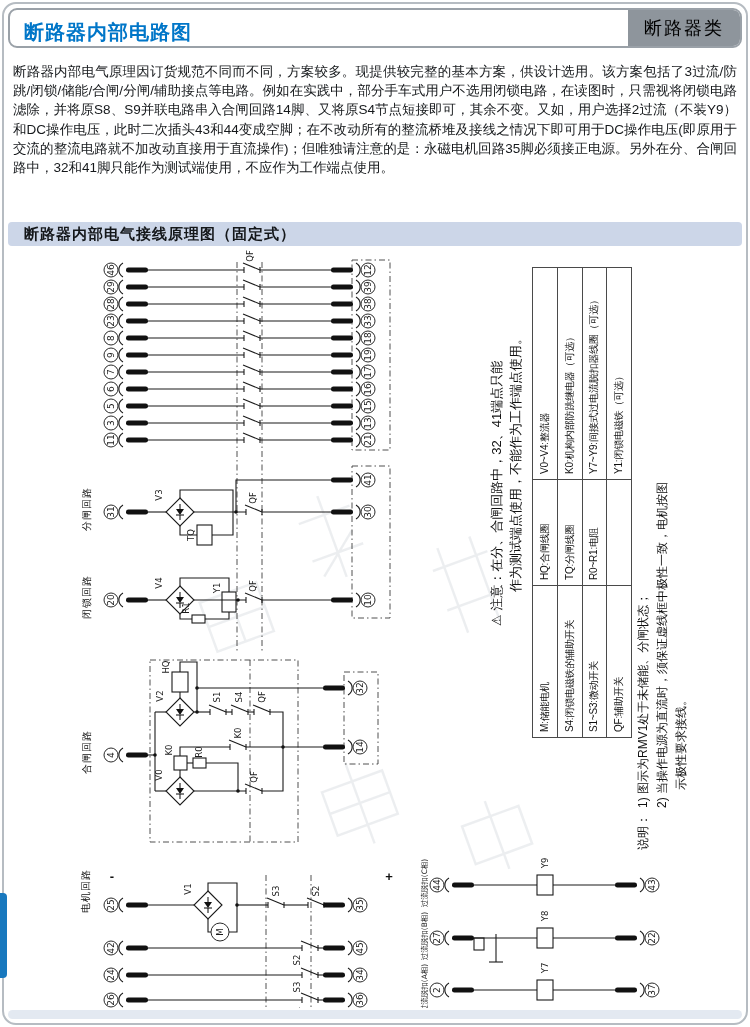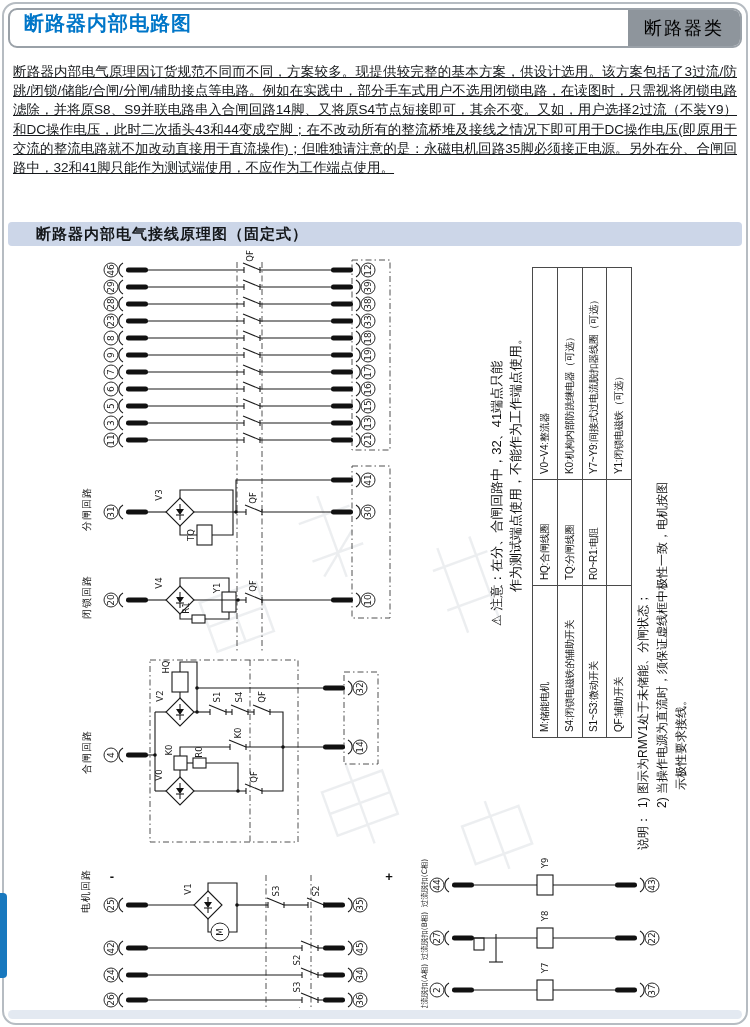--- a/index.html
+++ b/index.html
@@ -1,31 +1,31 @@
 <!DOCTYPE html>
 <html><head>
 <meta charset="utf-8">
 <style>
   html,body{margin:0;padding:0;background:#fff;}
   .page{position:relative;width:750px;height:1027px;background:#fff;overflow:hidden;
         font-family:"Liberation Sans","DejaVu Sans",sans-serif;}
   .page-border{position:absolute;inset:2px;border:2px solid #b6bcc2;border-radius:14px;pointer-events:none;}
   
   .hdr{position:absolute;left:8px;top:8px;right:8px;height:36px;border:2px solid #9aa1a8;
-       border-radius:9px;background:#fff;display:flex;align-items:flex-start;overflow:hidden;}
+       border-radius:9px;background:#fff;display:flex;align-items:flex-end;overflow:hidden;}
   .hdr-title{flex:1;padding-left:14px;font-size:20px;font-weight:bold;color:#0076c8;letter-spacing:1px;}
   .hdr-badge{width:112px;height:100%;background:#8e959c;color:#000000;font-size:18px;
              display:flex;align-items:center;justify-content:center;letter-spacing:2px;}
   
   .intro{position:absolute;left:13px;right:13px;top:62px;font-size:13.5px;line-height:19.2px;
-         color:#15181b;text-align:justify;text-decoration:underline;}
+         color:#15181b;text-align:justify;}
   
   .secbar{position:absolute;left:8px;right:8px;top:222px;height:24px;background:#ccd6e8;
           border-radius:4px;display:flex;align-items:center;}
-  .secbar span{padding-left:28px;font-size:15px;font-weight:bold;color:#14171a;letter-spacing:1px;}
+  .secbar span{padding-left:16px;font-size:15px;font-weight:bold;color:#14171a;letter-spacing:1px;}
   
   .diagram{position:absolute;left:0;top:248px;width:750px;height:760px;}
   .diagram svg{position:absolute;left:0;top:0;}
   .wire{stroke:#1a1a1a;stroke-width:1.1;fill:none;}
   .dash{stroke:#3c3c3c;stroke-width:0.9;fill:none;stroke-dasharray:6 3 1.5 3;}
   .comp{fill:#fff;stroke:#1a1a1a;stroke-width:1.1;}
   .tc{fill:#fff;stroke:#2a2a2a;stroke-width:1;}
   .tn{font-size:9px;fill:#1a1a1a;text-anchor:middle;font-family:"DejaVu Sans",sans-serif;}
   .lb{font-size:8.5px;fill:#1a1a1a;text-anchor:middle;font-family:"DejaVu Sans",sans-serif;}
   .sec{font-size:10px;fill:#111;text-anchor:middle;font-family:"DejaVu Sans",sans-serif;letter-spacing:1px;}

